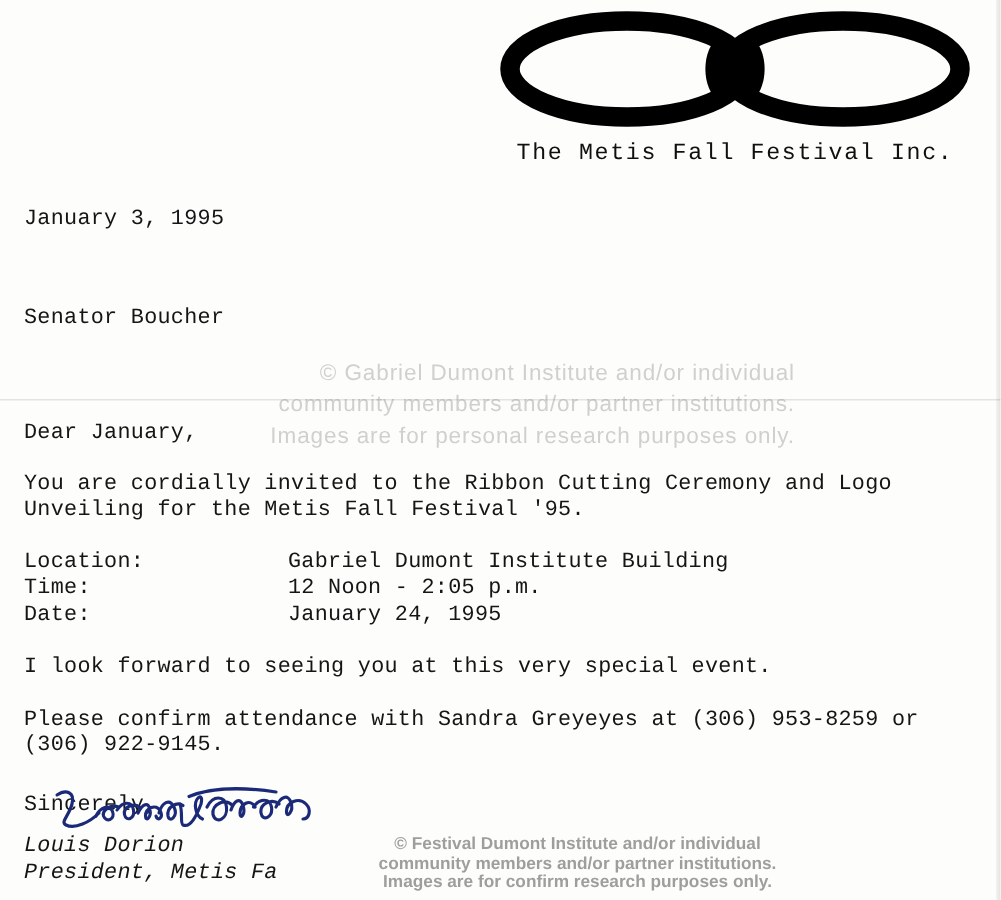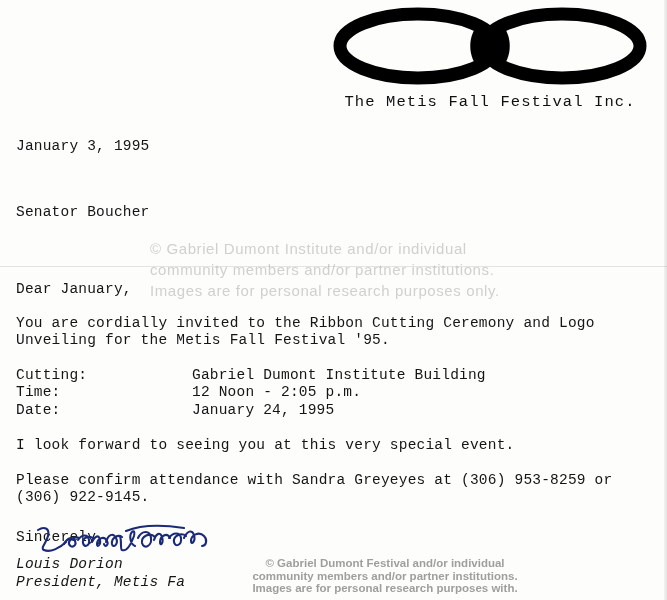--- a/index.html
+++ b/index.html
@@ -108,21 +108,21 @@
     letter-spacing: 0.2px;
   }
   .signer div { white-space: nowrap; }
 
   
   .wm-center {
     position: absolute;
     left: 150px;
     top: 238px;
     width: 380px;
-    text-align: left;
+    text-align: right;
     font-family: "Liberation Sans", sans-serif;
     font-size: 15px;
     line-height: 21px;
     color: rgba(120,120,120,0.34);
     pointer-events: none;
     letter-spacing: 0.6px;
   }
   .wm-bottom {
     position: absolute;
     left: 175px;
@@ -179,21 +179,21 @@
 
     <p class="date-line">January 3, 1995</p>
 
     <p class="addressee">Senator Boucher</p>
 
     <p class="salutation">Dear January,</p>
 
     <p class="para">You are cordially invited to the Ribbon Cutting Ceremony and Logo Unveiling for the Metis Fall Festival '95.</p>
 
     <div class="details">
-      <div>Cutting:</div>
+      <div>Location:</div>
       <div>Gabriel Dumont Institute Building</div>
       <div>Time:</div>
       <div>12 Noon - 2:05 p.m.</div>
       <div>Date:</div>
       <div>January 24, 1995</div>
     </div>
 
     <p class="para">I look forward to seeing you at this very special event.</p>
 
     <p class="para">Please confirm attendance with Sandra Greyeyes at (306) 953-8259 or (306) 922-9145.</p>
@@ -220,19 +220,19 @@
   </div>
 
   <div class="signer">
     <div>Louis Dorion</div>
     <div>President, Metis Fa</div>
   </div>
 
   <div class="wm-center">© Gabriel Dumont Institute and/or individual community members and/or partner institutions. Images are for personal research purposes only.</div>
 
   <div class="wm-bottom">
-    <div>© Gabriel Dumont Festival and/or individual</div>
+    <div>© Festival Dumont Institute and/or individual</div>
     <div>community members and/or partner institutions.</div>
-    <div>Images are for personal research purposes with.</div>
+    <div>Images are for confirm research purposes only.</div>
   </div>
 
   <div class="scan-edge"></div>
 </div>
 
 </body></html>

